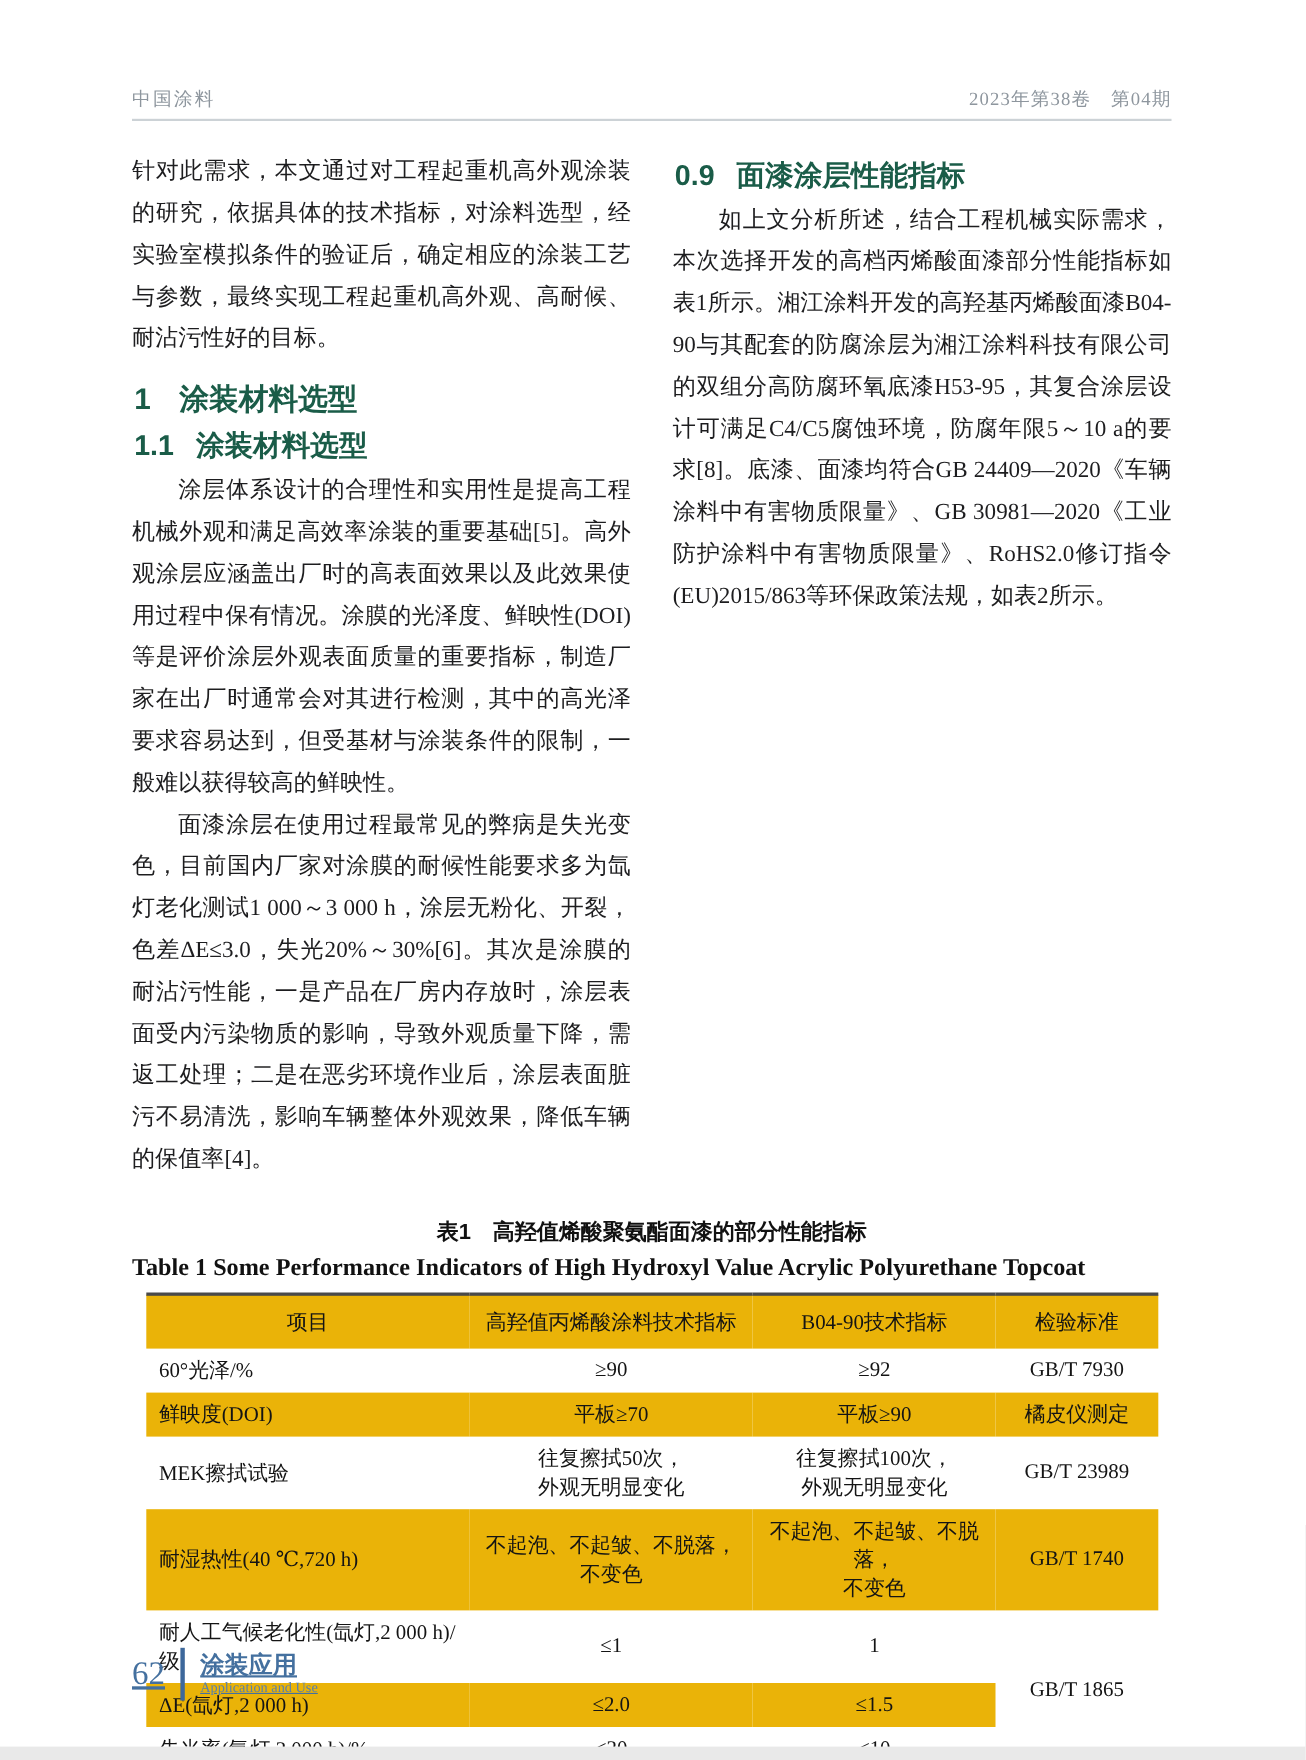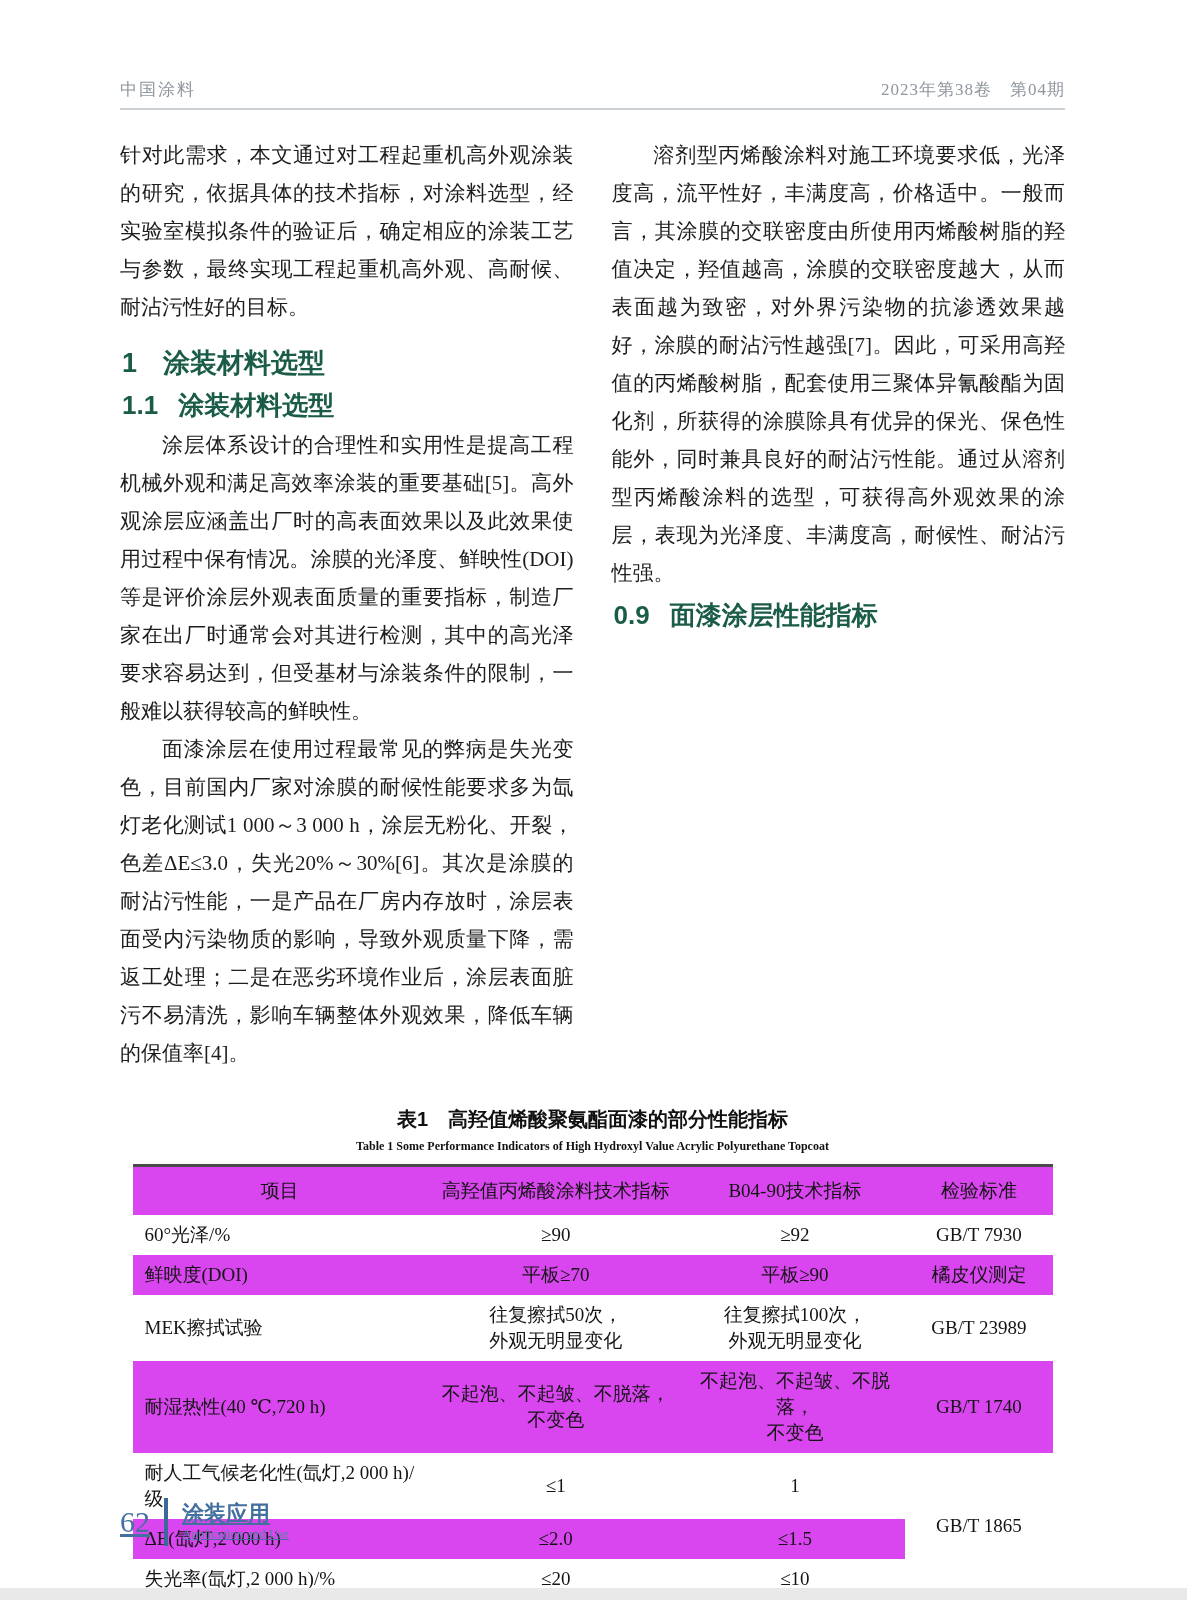--- a/index.html
+++ b/index.html
@@ -37,33 +37,33 @@
     color:#1a5c48;font-weight:bold;font-size:26px;line-height:26px;
     font-family:"Liberation Sans","DejaVu Sans",sans-serif;
     margin:10px 0 8px 2px;display:flex;gap:20px;
   }
   
   .tablewrap{margin-top:34px;}
   .tcap-zh{
     text-align:center;font-weight:bold;font-size:20px;color:#111;
     font-family:"Liberation Sans","DejaVu Sans",sans-serif;
   }
-  .tcap-en{text-align:center;font-weight:bold;font-size:12px;color:#111;margin-top:6px;}
+  .tcap-en{font-weight:bold;font-size:22px;color:#111;margin-top:6px;}
   table.t1{
     width:920px;margin:10px auto 0 auto;border-collapse:collapse;
     font-size:19px;color:#141414;
     border-top:3px solid #4a4a4a;border-bottom:3px solid #4a4a4a;
   }
   table.t1 th,table.t1 td{
     padding:7px 8px;font-weight:normal;text-align:center;vertical-align:middle;
     white-space:pre-line;
   }
   table.t1 td.item{text-align:left;padding-left:12px;}
   table.t1 th{height:34px;}
-  .g{background:#d946ef;}
+  .g{background:#eab308;}
   
   .pg-footer{
     position:absolute;left:120px;bottom:42px;
     display:flex;align-items:center;gap:14px;color:#44709f;text-decoration:underline;
   }
   .pg-footer .pageno{font-size:30px;line-height:30px;}
   .pg-footer .bar{width:4px;height:48px;background:#3d689b;}
   .pg-footer .zh{
     font-size:22px;font-weight:bold;line-height:24px;
     font-family:"Liberation Sans","DejaVu Sans",sans-serif;
@@ -92,27 +92,27 @@
       <div class="h2">
         <span>1.1</span>
         <span>涂装材料选型</span>
       </div>
 
       <p class="ind">涂层体系设计的合理性和实用性是提高工程机械外观和满足高效率涂装的重要基础[5]。高外观涂层应涵盖出厂时的高表面效果以及此效果使用过程中保有情况。涂膜的光泽度、鲜映性(DOI)等是评价涂层外观表面质量的重要指标，制造厂家在出厂时通常会对其进行检测，其中的高光泽要求容易达到，但受基材与涂装条件的限制，一般难以获得较高的鲜映性。</p>
       <p class="ind">面漆涂层在使用过程最常见的弊病是失光变色，目前国内厂家对涂膜的耐候性能要求多为氙灯老化测试1 000～3 000 h，涂层无粉化、开裂，色差ΔE≤3.0，失光20%～30%[6]。其次是涂膜的耐沾污性能，一是产品在厂房内存放时，涂层表面受内污染物质的影响，导致外观质量下降，需返工处理；二是在恶劣环境作业后，涂层表面脏污不易清洗，影响车辆整体外观效果，降低车辆的保值率[4]。</p>
     </div>
 
     <div class="col">
-      <p class="ind">溶剂型丙烯酸涂料对施工环境要求低，光泽度高，流平性好，丰满度高，价格适中。一般而言，其涂膜的交联密度由所使用丙烯酸树脂的羟值决定，羟值越高，涂膜的交联密度越大，从而表面越为致密，对外界污染物的抗渗透效果越好，涂膜的耐沾污性越强[7]。因此，可采用高羟值的丙烯酸树脂，配套使用三聚体异氰酸酯为固化剂，所获得的涂膜除具有优异的保光、保色性能外，同时兼具良好的耐沾污性能。通过从溶剂型丙烯酸涂料的选型，可获得高外观效果的涂层，表现为光泽度、丰满度高，耐候性、耐沾污性强。</p>
 
       <div class="h2">
         <span>0.9</span>
         <span>面漆涂层性能指标</span>
       </div>
 
+      <p class="ind">如上文分析所述，结合工程机械实际需求，本次选择开发的高档丙烯酸面漆部分性能指标如表1所示。湘江涂料开发的高羟基丙烯酸面漆B04-90与其配套的防腐涂层为湘江涂料科技有限公司的双组分高防腐环氧底漆H53-95，其复合涂层设计可满足C4/C5腐蚀环境，防腐年限5～10 a的要求[8]。底漆、面漆均符合GB 24409—2020《车辆涂料中有害物质限量》、GB 30981—2020《工业防护涂料中有害物质限量》、RoHS2.0修订指令(EU)2015/863等环保政策法规，如表2所示。</p>
     </div>
   </div>
 
   <div class="tablewrap">
     <div class="tcap-zh">表1　高羟值烯酸聚氨酯面漆的部分性能指标</div>
     <div class="tcap-en">Table 1   Some Performance Indicators of High Hydroxyl Value Acrylic Polyurethane Topcoat</div>
 
     <table class="t1">
       <colgroup>
         <col style="width:32%">

